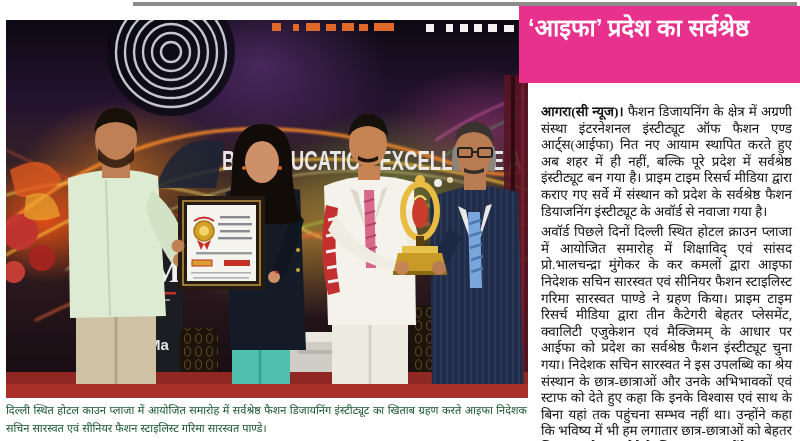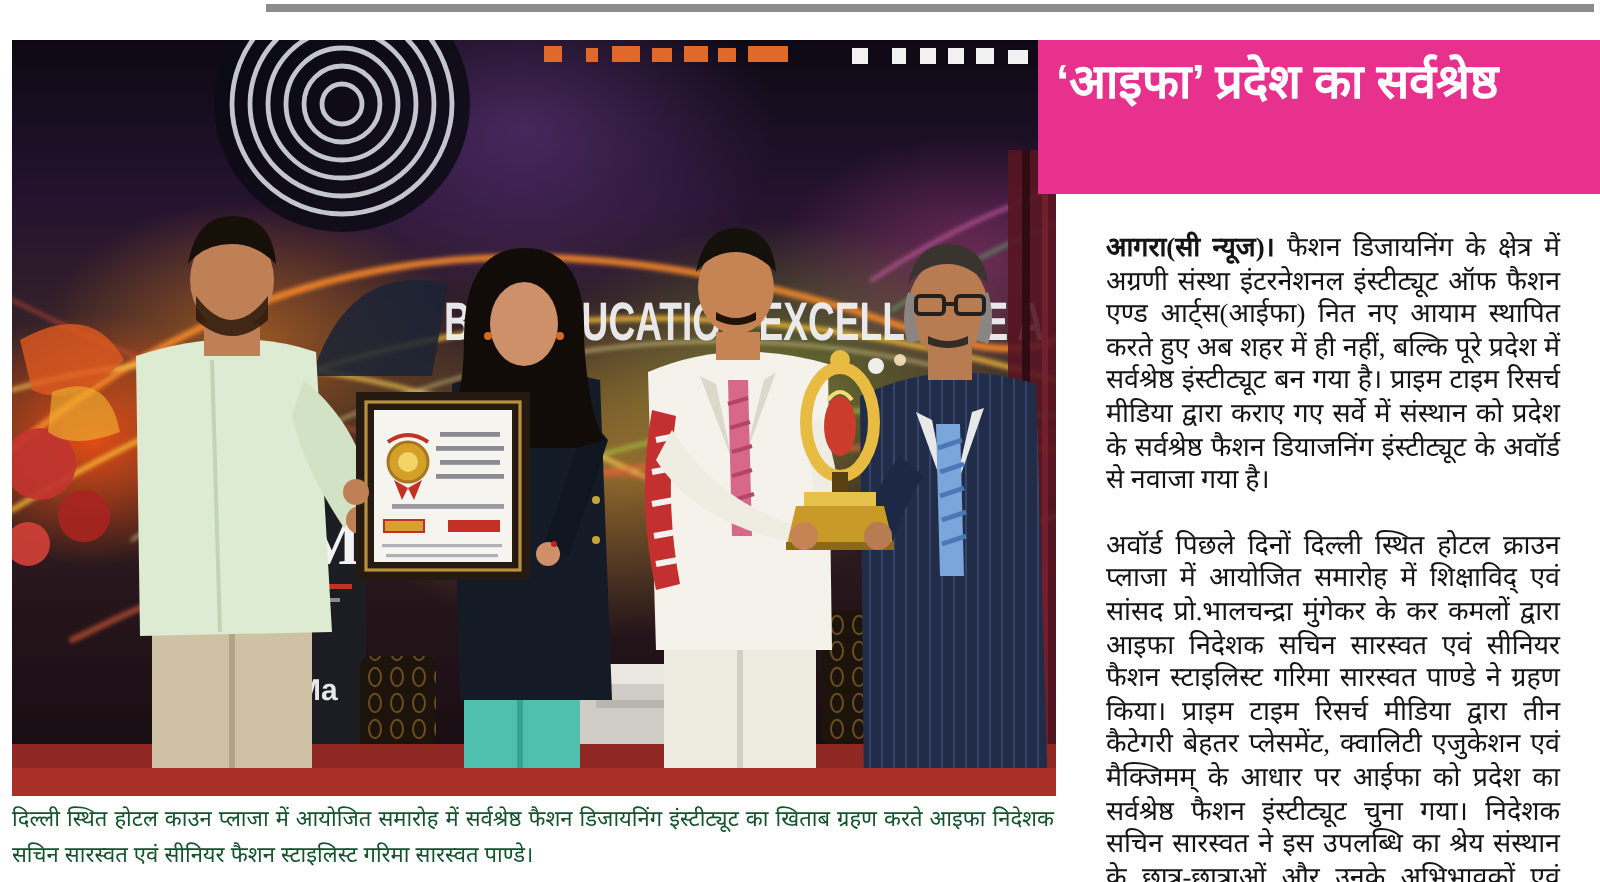--- a/index.html
+++ b/index.html
@@ -19,33 +19,33 @@
       radial-gradient(ellipse 150px 100px at 120px 150px, rgba(255,140,30,.5), rgba(255,140,30,0) 70%),
       radial-gradient(ellipse 200px 120px at 300px 215px, rgba(255,190,60,.45), rgba(255,190,60,0) 70%),
       radial-gradient(ellipse 180px 110px at 390px 170px, rgba(170,210,70,.4), rgba(170,210,70,0) 72%),
       radial-gradient(ellipse 140px 90px at 480px 110px, rgba(230,80,160,.35), rgba(230,80,160,0) 70%),
       radial-gradient(ellipse 170px 120px at 255px 45px, rgba(110,60,140,.55), rgba(110,60,140,0) 75%),
       linear-gradient(180deg,#0d0913 0%,#251330 22%,#3d2a22 48%,#27161c 72%,#140b10 100%);
   }
   .photo svg{position:absolute;left:0;top:0;}
   
   .headline{
-    position:absolute;left:519px;top:20px;width:281px;height:77px;
+    position:absolute;left:519px;top:6px;width:281px;height:77px;
     background:#e8308d;color:#ffffff;
     font-family:"Liberation Sans",sans-serif;font-weight:bold;
     font-size:24px;line-height:33px;padding:5px 0 0 9px;box-sizing:border-box;
     white-space:nowrap;
   }
   
   .article{
     position:absolute;left:537px;top:100px;width:259px;
     font-size:13.4px;line-height:16.6px;color:#141414;
     text-align:justify;
   }
-  .article p{margin:16px;}
+  .article p{margin:4px;}
   .article .lead{font-weight:bold;}
   
   .caption{
     position:absolute;left:6px;top:402px;width:521px;
     font-family:"Liberation Sans",sans-serif;font-weight:500;
     font-size:11px;line-height:17.5px;color:#14532d;text-align:justify;
   }
 </style>
 </head>
 <body>

